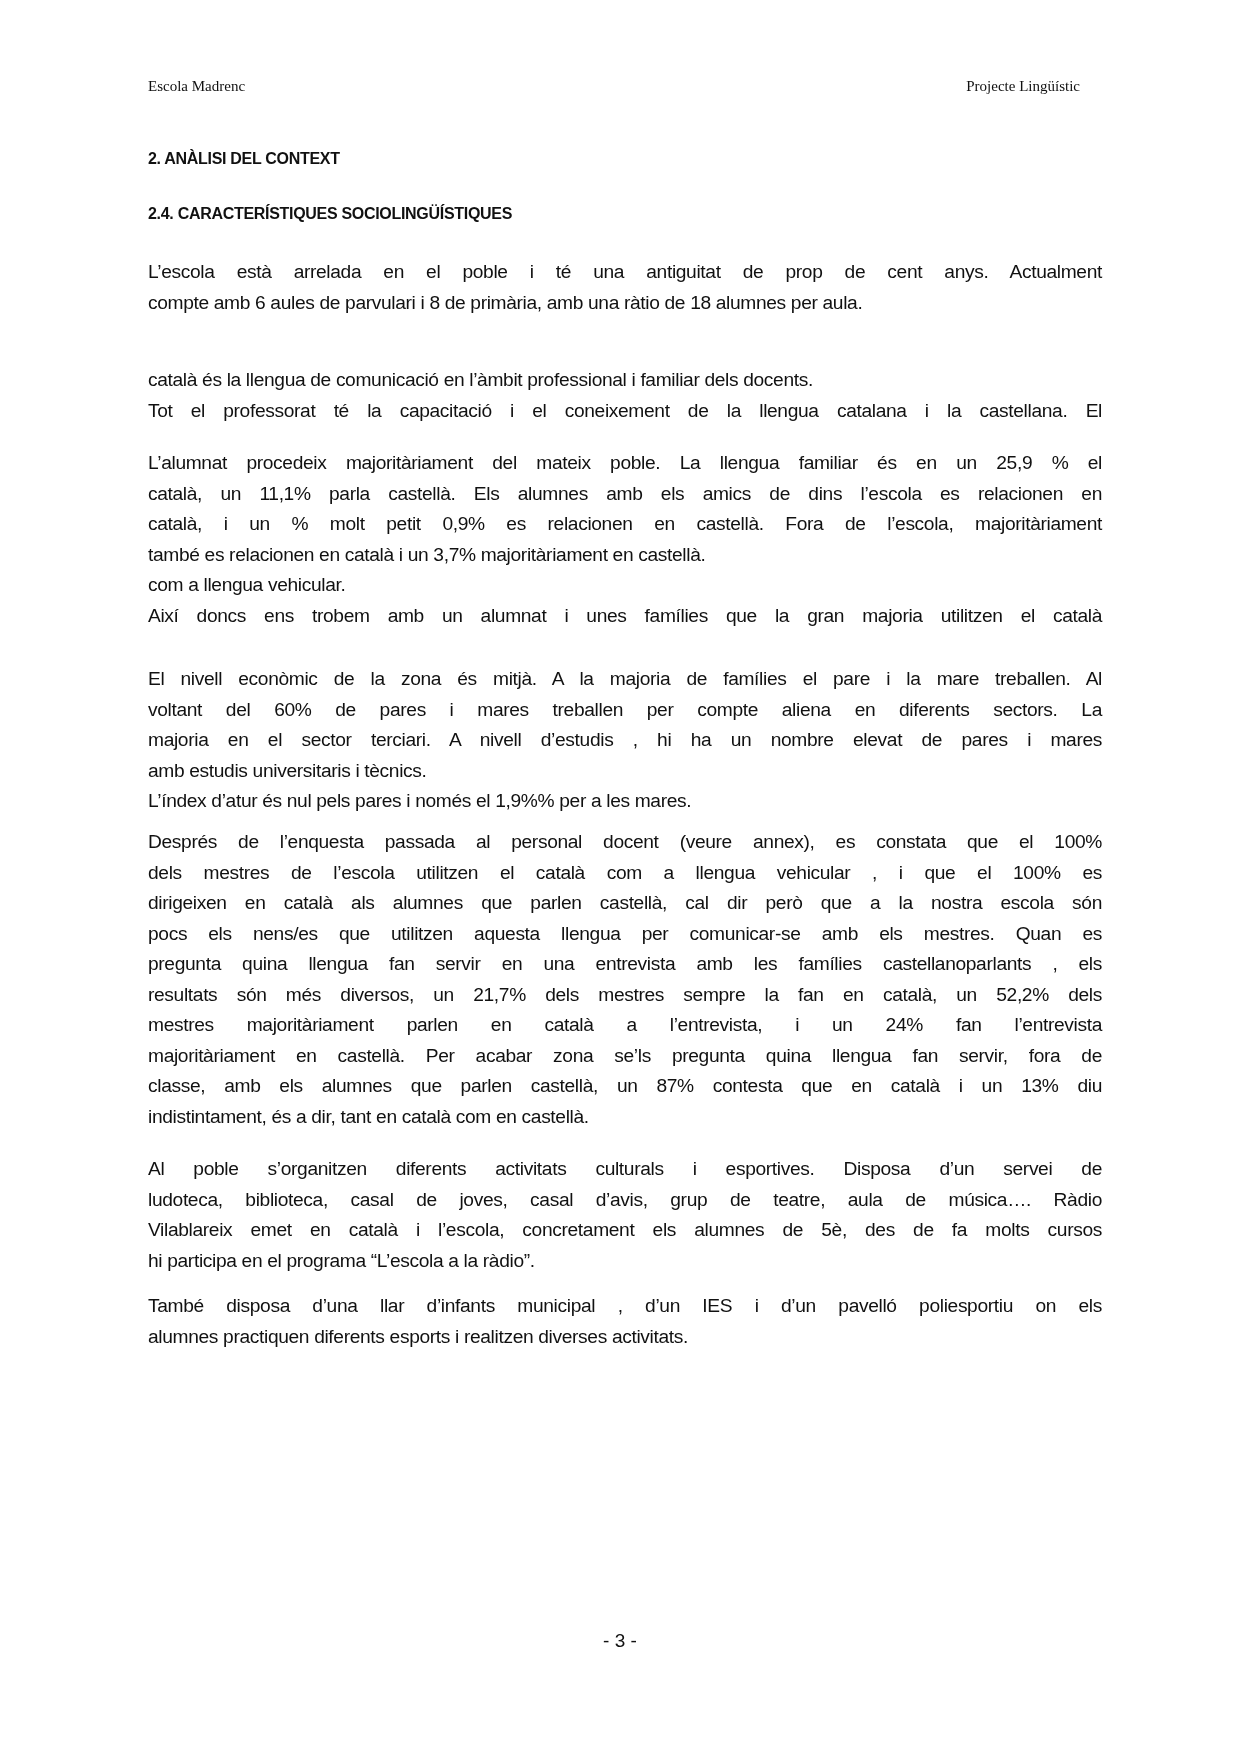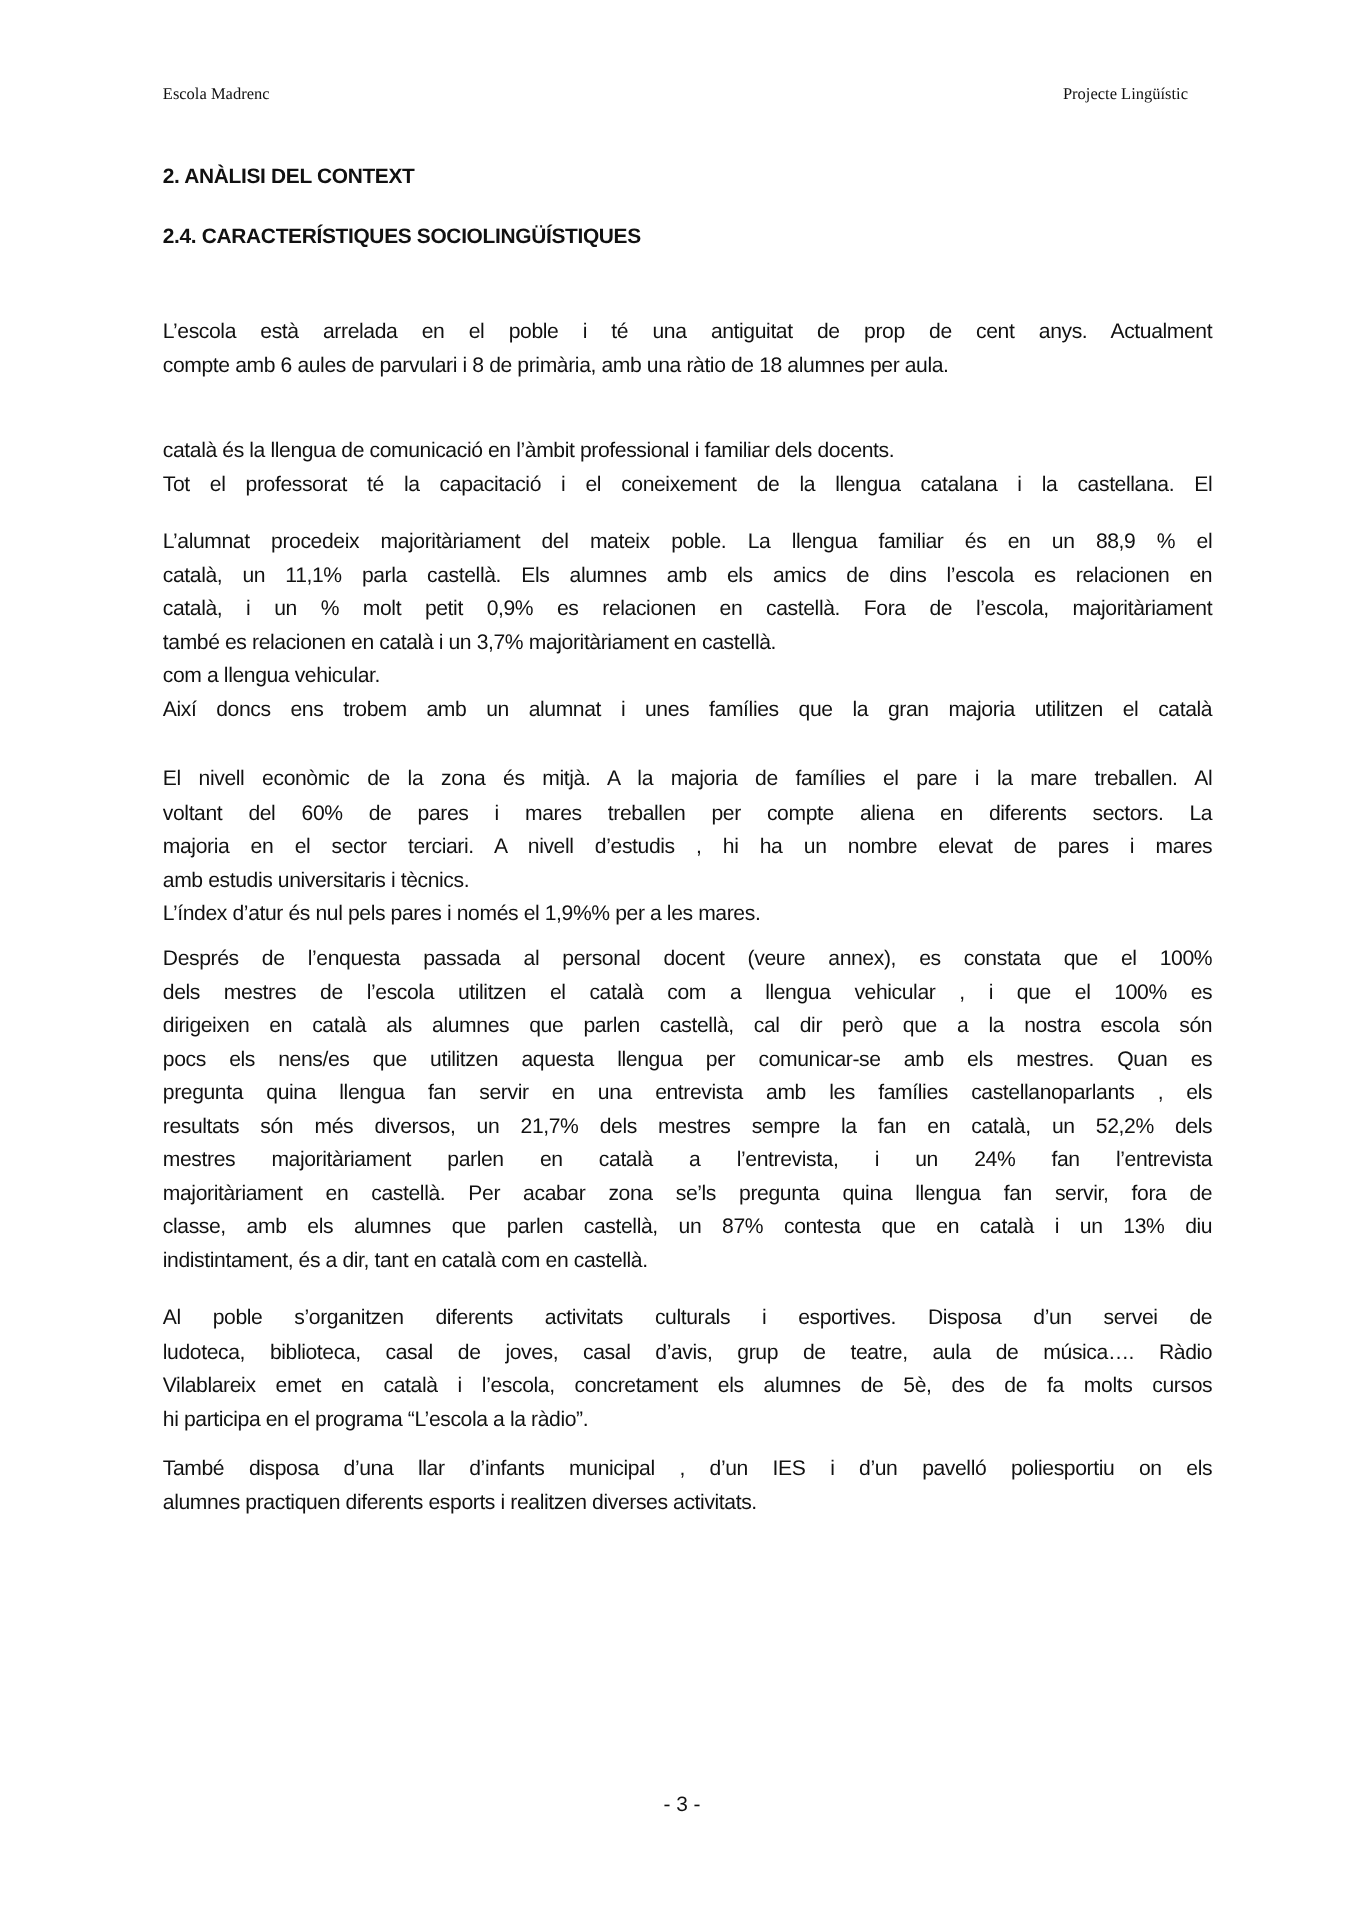--- a/index.html
+++ b/index.html
@@ -1,21 +1,21 @@
 <!DOCTYPE html>
 <html><head>
   <meta charset="utf-8">
   <style>
     html, body { margin: 0; padding: 0; background: #ffffff; }
     body { width: 1240px; height: 1754px; position: relative; overflow: hidden; color: #111; }
     .header { position: absolute; top: 78px; font-family: "Liberation Serif", serif; font-size: 15px; letter-spacing: 0px; }
     .header-left { left: 148px; }
     .header-right { right: 160px; }
-    .heading { position: absolute; left: 148px; font-family: "Liberation Sans", sans-serif; font-weight: bold; font-size: 19px; letter-spacing: -0.3px; }
-    .para { position: absolute; left: 148px; width: 954px; font-family: "Liberation Sans", sans-serif; font-size: 19.2px; line-height: 30.5px; letter-spacing: -0.35px; margin-top: 30px; }
+    .heading { position: absolute; left: 148px; font-family: "Liberation Sans", sans-serif; font-weight: bold; font-size: 16px; letter-spacing: -0.3px; }
+    .para { position: absolute; left: 148px; width: 954px; font-family: "Liberation Sans", sans-serif; font-size: 19.2px; line-height: 30.5px; letter-spacing: -0.35px; }
     .line { display: block; white-space: nowrap; text-align: justify; text-align-last: justify; height: 30.5px; }
     .line.last { text-align-last: left; }
     .page-number { position: absolute; top: 1630px; left: 0; width: 1240px; text-align: center; font-family: "Liberation Sans", sans-serif; font-size: 19px; }
   </style>
 </head>
 <body>
 
 <div>
   <div class="header header-left">Escola  Madrenc</div>
   <div class="header header-right">Projecte Lingüístic</div>
@@ -27,21 +27,21 @@
     <span class="line">L’escola està arrelada en el poble i té una antiguitat de prop de cent anys. Actualment</span>
     <span class="line last">compte amb 6 aules de parvulari i 8 de primària, amb una ràtio de 18 alumnes per aula.</span>
   </div>
 
   <div class="para" style="top:365px;">
     <span class="line last">català és la llengua de comunicació en l’àmbit professional i familiar dels docents.</span>
     <span class="line">Tot el professorat té la capacitació i el coneixement de la llengua catalana i la castellana. El</span>
   </div>
 
   <div class="para" style="top:448px;">
-    <span class="line">L’alumnat procedeix majoritàriament del mateix poble. La llengua familiar és en un 88,9 % el</span>
+    <span class="line">L’alumnat procedeix majoritàriament del mateix poble. La llengua familiar és en un 25,9 % el</span>
     <span class="line">català, un 11,1% parla  castellà. Els alumnes amb els amics de dins l’escola es relacionen en</span>
     <span class="line">català, i un % molt petit 0,9% es relacionen en castellà. Fora de l’escola, majoritàriament</span>
     <span class="line last">també es relacionen en català i un 3,7% majoritàriament en castellà.</span>
     <span class="line last">com a llengua vehicular.</span>
     <span class="line">Així doncs ens trobem amb un alumnat i unes famílies que la gran majoria utilitzen el català</span>
   </div>
 
   <div class="para" style="top:664px;">
     <span class="line">El nivell econòmic de la zona és mitjà. A la majoria de famílies el pare i la mare treballen. Al</span>
     <span class="line">voltant  del 60% de pares i mares treballen per compte aliena en diferents sectors. La</span>

